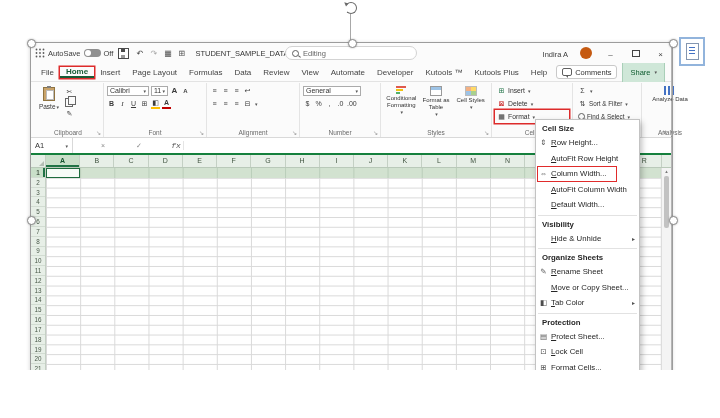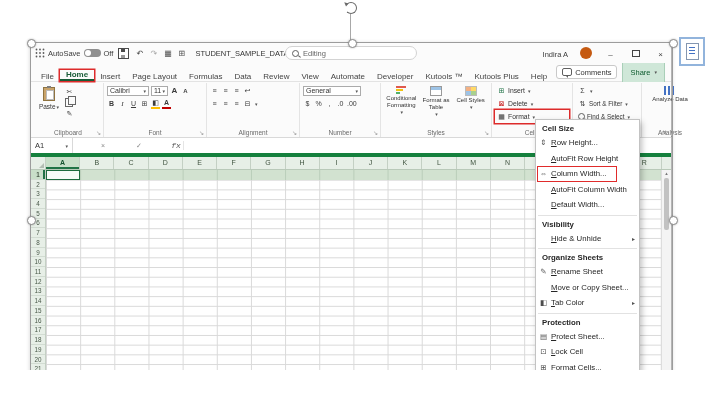--- a/index.html
+++ b/index.html
@@ -24,21 +24,21 @@
   .search{position:absolute;left:50%;top:3px;transform:translateX(-50%);width:118px;height:12px;background:#fff;
     border:1px solid #d3d3d3;border-radius:7px;display:flex;align-items:center;gap:4px;padding:0 6px;font-size:7.5px;color:#666;}
   .i-mag{width:5px;height:5px;border:1px solid #5f5f5f;border-radius:50%;position:relative;display:inline-block;flex:none;}
   .i-mag::after{content:"";position:absolute;width:3px;height:1px;background:#5f5f5f;right:-3px;bottom:-1px;transform:rotate(40deg);}
   .tb-right{margin-left:auto;display:flex;align-items:flex-end;gap:12px;}
   .avatar{width:12px;height:12px;border-radius:50%;background:#c55a11;flex:none;}
   .winbtn{width:13px;text-align:center;font-size:8px;color:#444;}
   .rbox{display:inline-block;width:6px;height:5px;border:1px solid #444;}
   
   .tabrow{height:18px;flex:none;display:flex;align-items:center;background:#fbfbfb;border-bottom:1px solid #e3e3e3;padding-left:4px;}
-  .rtabs{display:flex;height:100%;align-items:flex-end;}
+  .rtabs{display:flex;height:100%;align-items:center;}
   .rtab{font-size:8px;color:#444;padding:0 6px;display:flex;align-items:center;white-space:nowrap;}
   .rtab.active{color:#185c37;font-weight:bold;border-bottom:2px solid #185c37;}
   .ann-box{position:relative;box-shadow:0 0 0 1.5px #dd2b2b;z-index:6;}
   .tabrow-right{margin-left:auto;display:flex;gap:5px;align-items:center;padding-right:6px;}
   .comments-btn{display:flex;align-items:center;gap:3px;border:1px solid #c9c9c9;border-radius:3px;height:12px;padding:0 5px;font-size:7.5px;color:#333;background:#fff;}
   .i-comment{width:8px;height:6px;border:1px solid #5f5f5f;border-radius:2px;position:relative;}
   .i-comment::after{content:"";position:absolute;left:2px;bottom:-3px;border-left:3px solid transparent;border-top:3px solid #5f5f5f;}
   .share-btn{display:flex;align-items:center;gap:3px;border-radius:3px;height:12px;padding:16px 7px;font-size:7.5px;color:#0e5c2f;background:#cfe7d8;border:1px solid #a9cfb8;}
   
   .ribbon{height:54px;flex:none;display:flex;background:#fbfbfb;border-bottom:1px solid #d9d9d9;padding:1px 2px 0;position:relative;}
@@ -65,21 +65,21 @@
   .font-color{border-bottom:2px solid #c00000;font-weight:bold;}
   .vbtn{display:flex;flex-direction:column;align-items:center;gap:1px;font-size:6px;color:#333;text-align:center;line-height:1.15;padding:2px 1px 0;width:33px;}
   .ic-cf{width:10px;height:8px;flex:none;background:linear-gradient(#e05a4e 0 0) 0 0/10px 2px no-repeat,linear-gradient(#f1c40f 0 0) 0 3px/7px 2px no-repeat,linear-gradient(#52b26a 0 0) 0 6px/4px 2px no-repeat;}
   .ic-fat{width:10px;height:8px;flex:none;border:1px solid #999;background:linear-gradient(#9dc3e6 0 0) 0 0/100% 3px no-repeat,#fff;}
   .ic-cs{width:10px;height:8px;flex:none;border:1px solid #bbb;background:conic-gradient(#ffd966 0 25%,#a9d18e 0 50%,#9dc3e6 0 75%,#f4b183 0);}
   .ic-an{width:12px;height:9px;flex:none;background:repeating-linear-gradient(to right,#4472c4 0 2px,transparent 2px 4px);}
   .hbtn{display:flex;align-items:center;gap:2px;font-size:6.8px;color:#333;height:13px;padding:0 2px;white-space:nowrap;}
   .green{color:#1e7145;} .red{color:#c00000;}
   .collapse-chevron{position:absolute;right:4px;bottom:2px;font-size:6px;color:#777;}
   
-  .formulabar{height:15px;flex:none;display:flex;align-items:center;background:#fff;border-bottom:4px solid #15803d;font-size:7.5px;color:#333;gap:24px;}
+  .formulabar{height:15px;flex:none;display:flex;align-items:center;background:#fff;border-bottom:2px solid #15803d;font-size:7.5px;color:#333;gap:24px;}
   .namebox{width:42px;height:100%;display:flex;align-items:center;justify-content:space-between;padding:0 4px;border-right:1px solid #d9d9d9;box-sizing:border-box;}
   .fb-ic{width:12px;text-align:center;color:#8a8a8a;font-size:7px;}
   .fb-fx{font-style:italic;font-family:Liberation Mono, monospace;font-size:8px;color:#555;width:14px;text-align:center;border-right:1px solid #e5e5e5;}
   .fb-input{flex:1;height:100%;background:#fff;}
   
   .colheaders{height:12px;flex:none;display:flex;background:#e7efe7;border-bottom:1px solid #b9c9b9;}
   .corner{width:14px;flex:none;border-right:1px solid #c4d0c4;position:relative;}
   .corner::after{content:"";position:absolute;right:1px;bottom:1px;border-left:5px solid transparent;border-bottom:5px solid #b3bdb3;}
   .colh-strip{flex:1;display:flex;}
   .colh{flex:1;text-align:center;font-size:7px;line-height:11px;color:#3f523f;border-right:1px solid #c4d0c4;}

